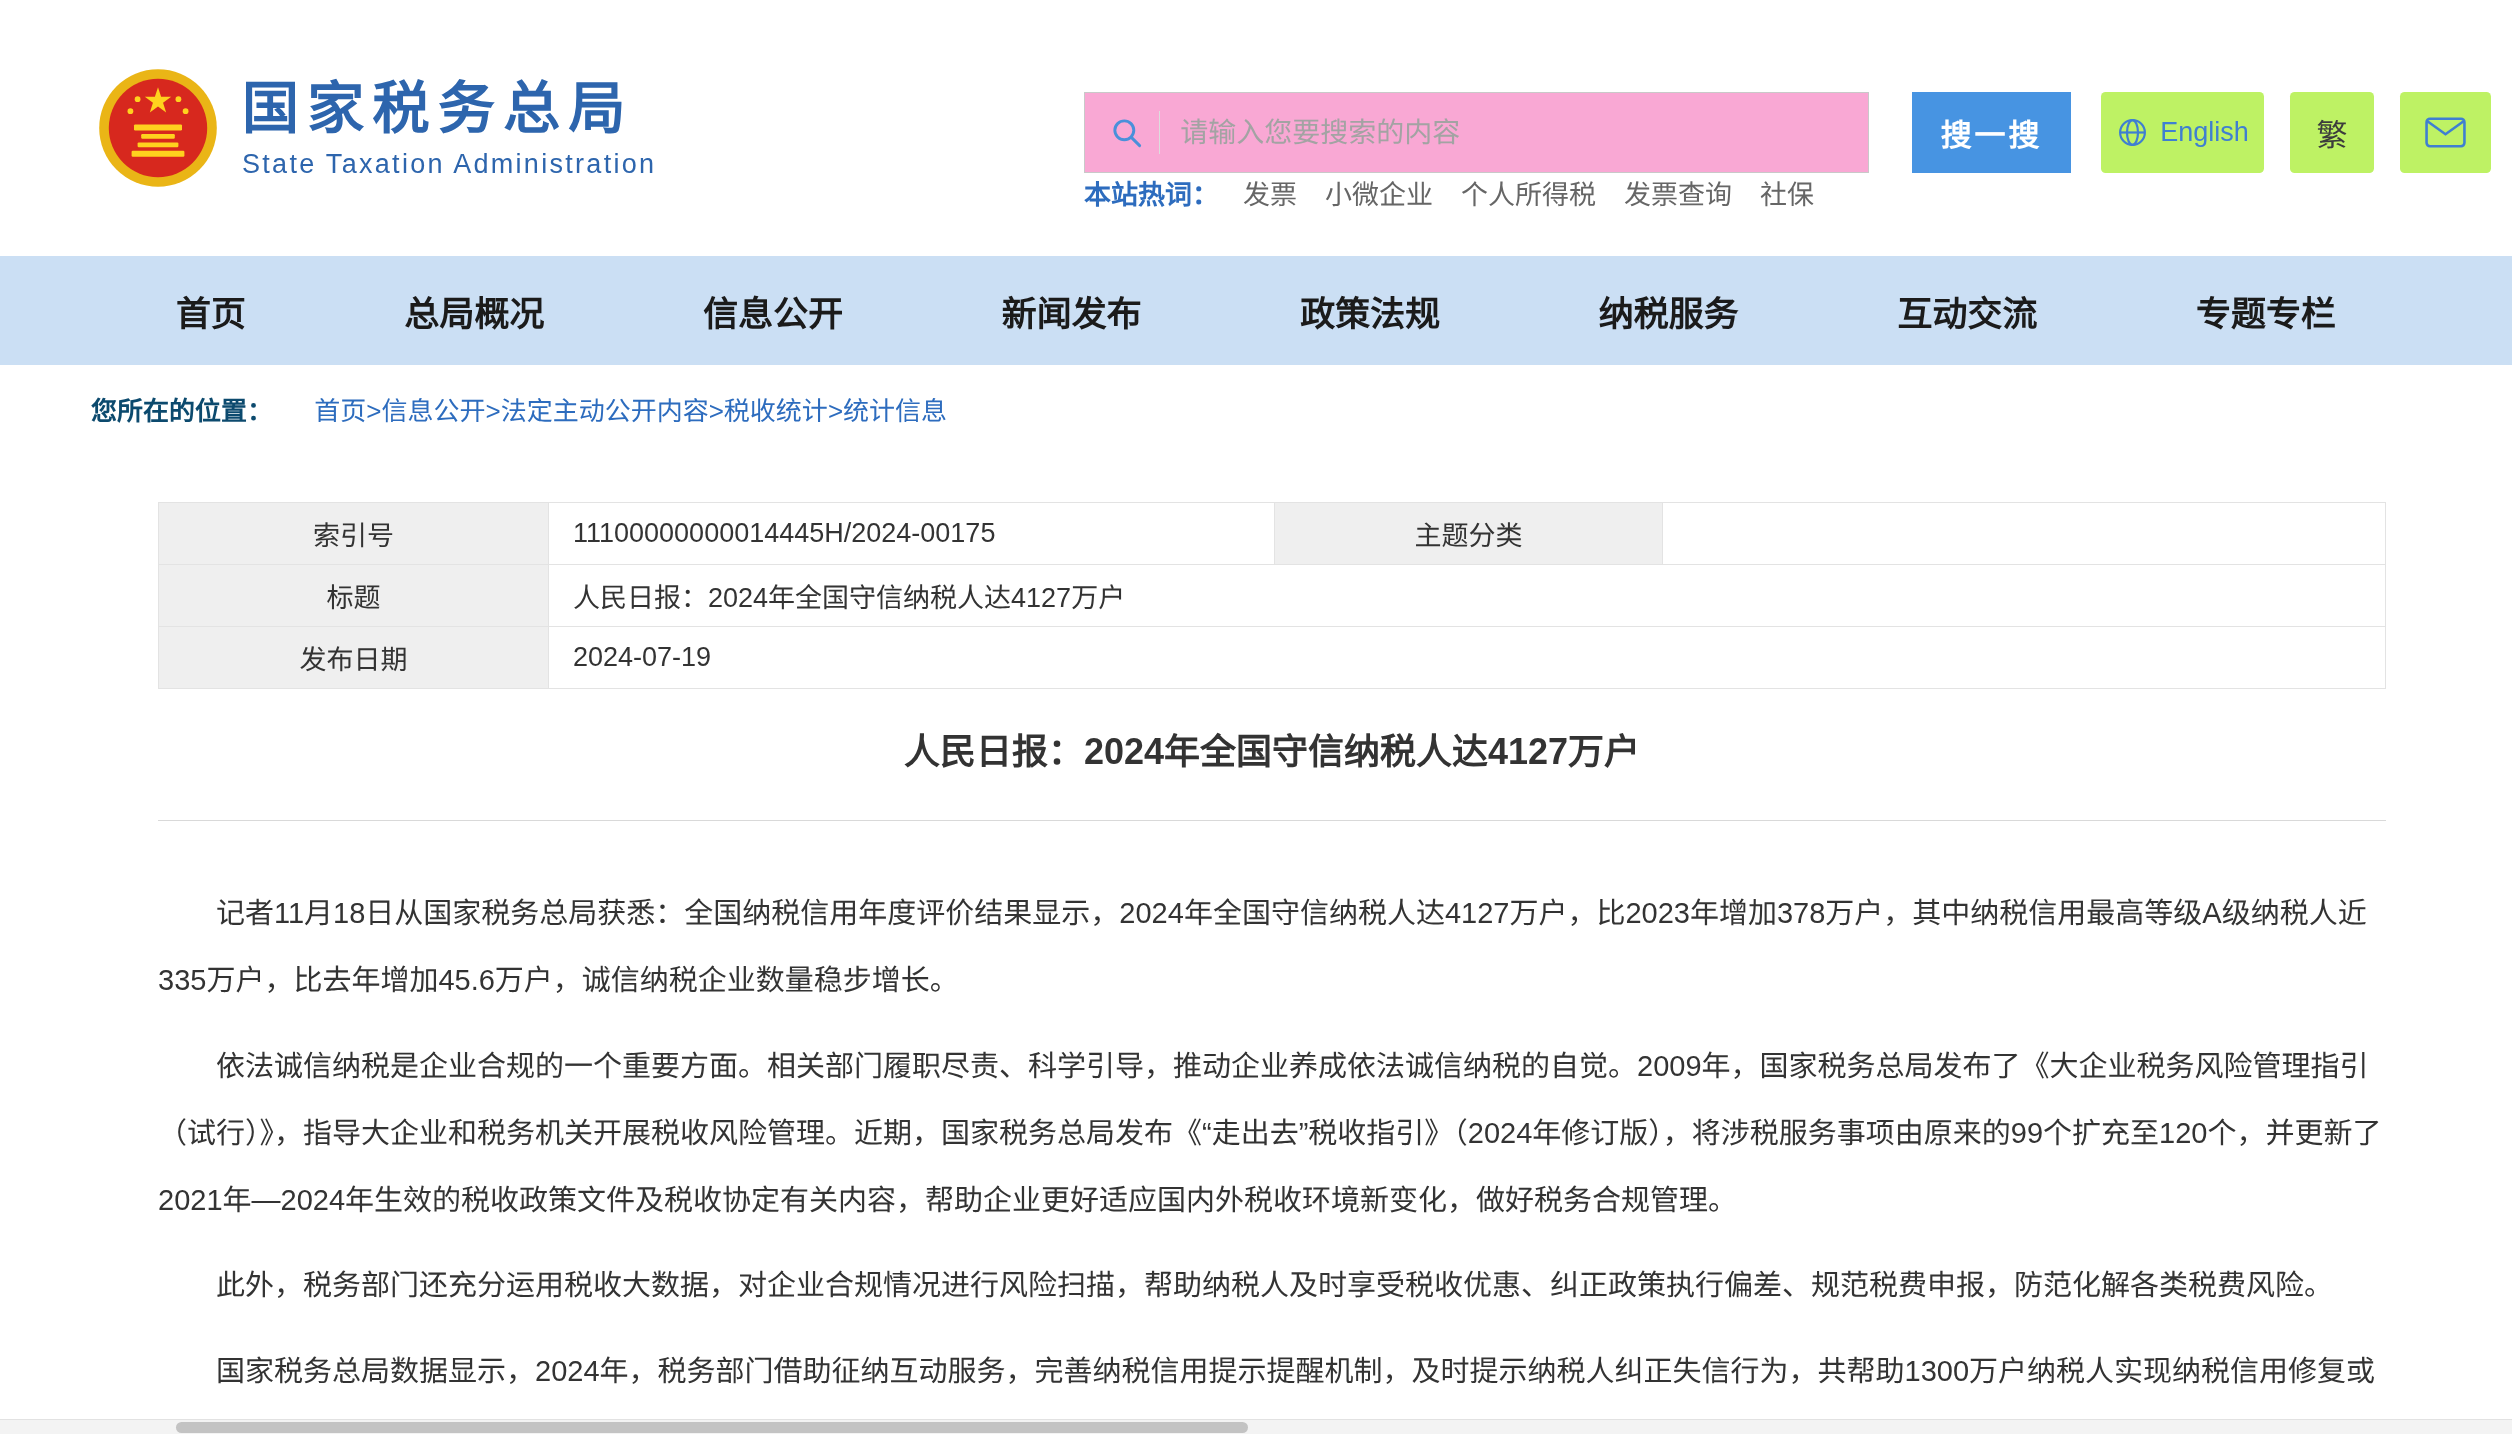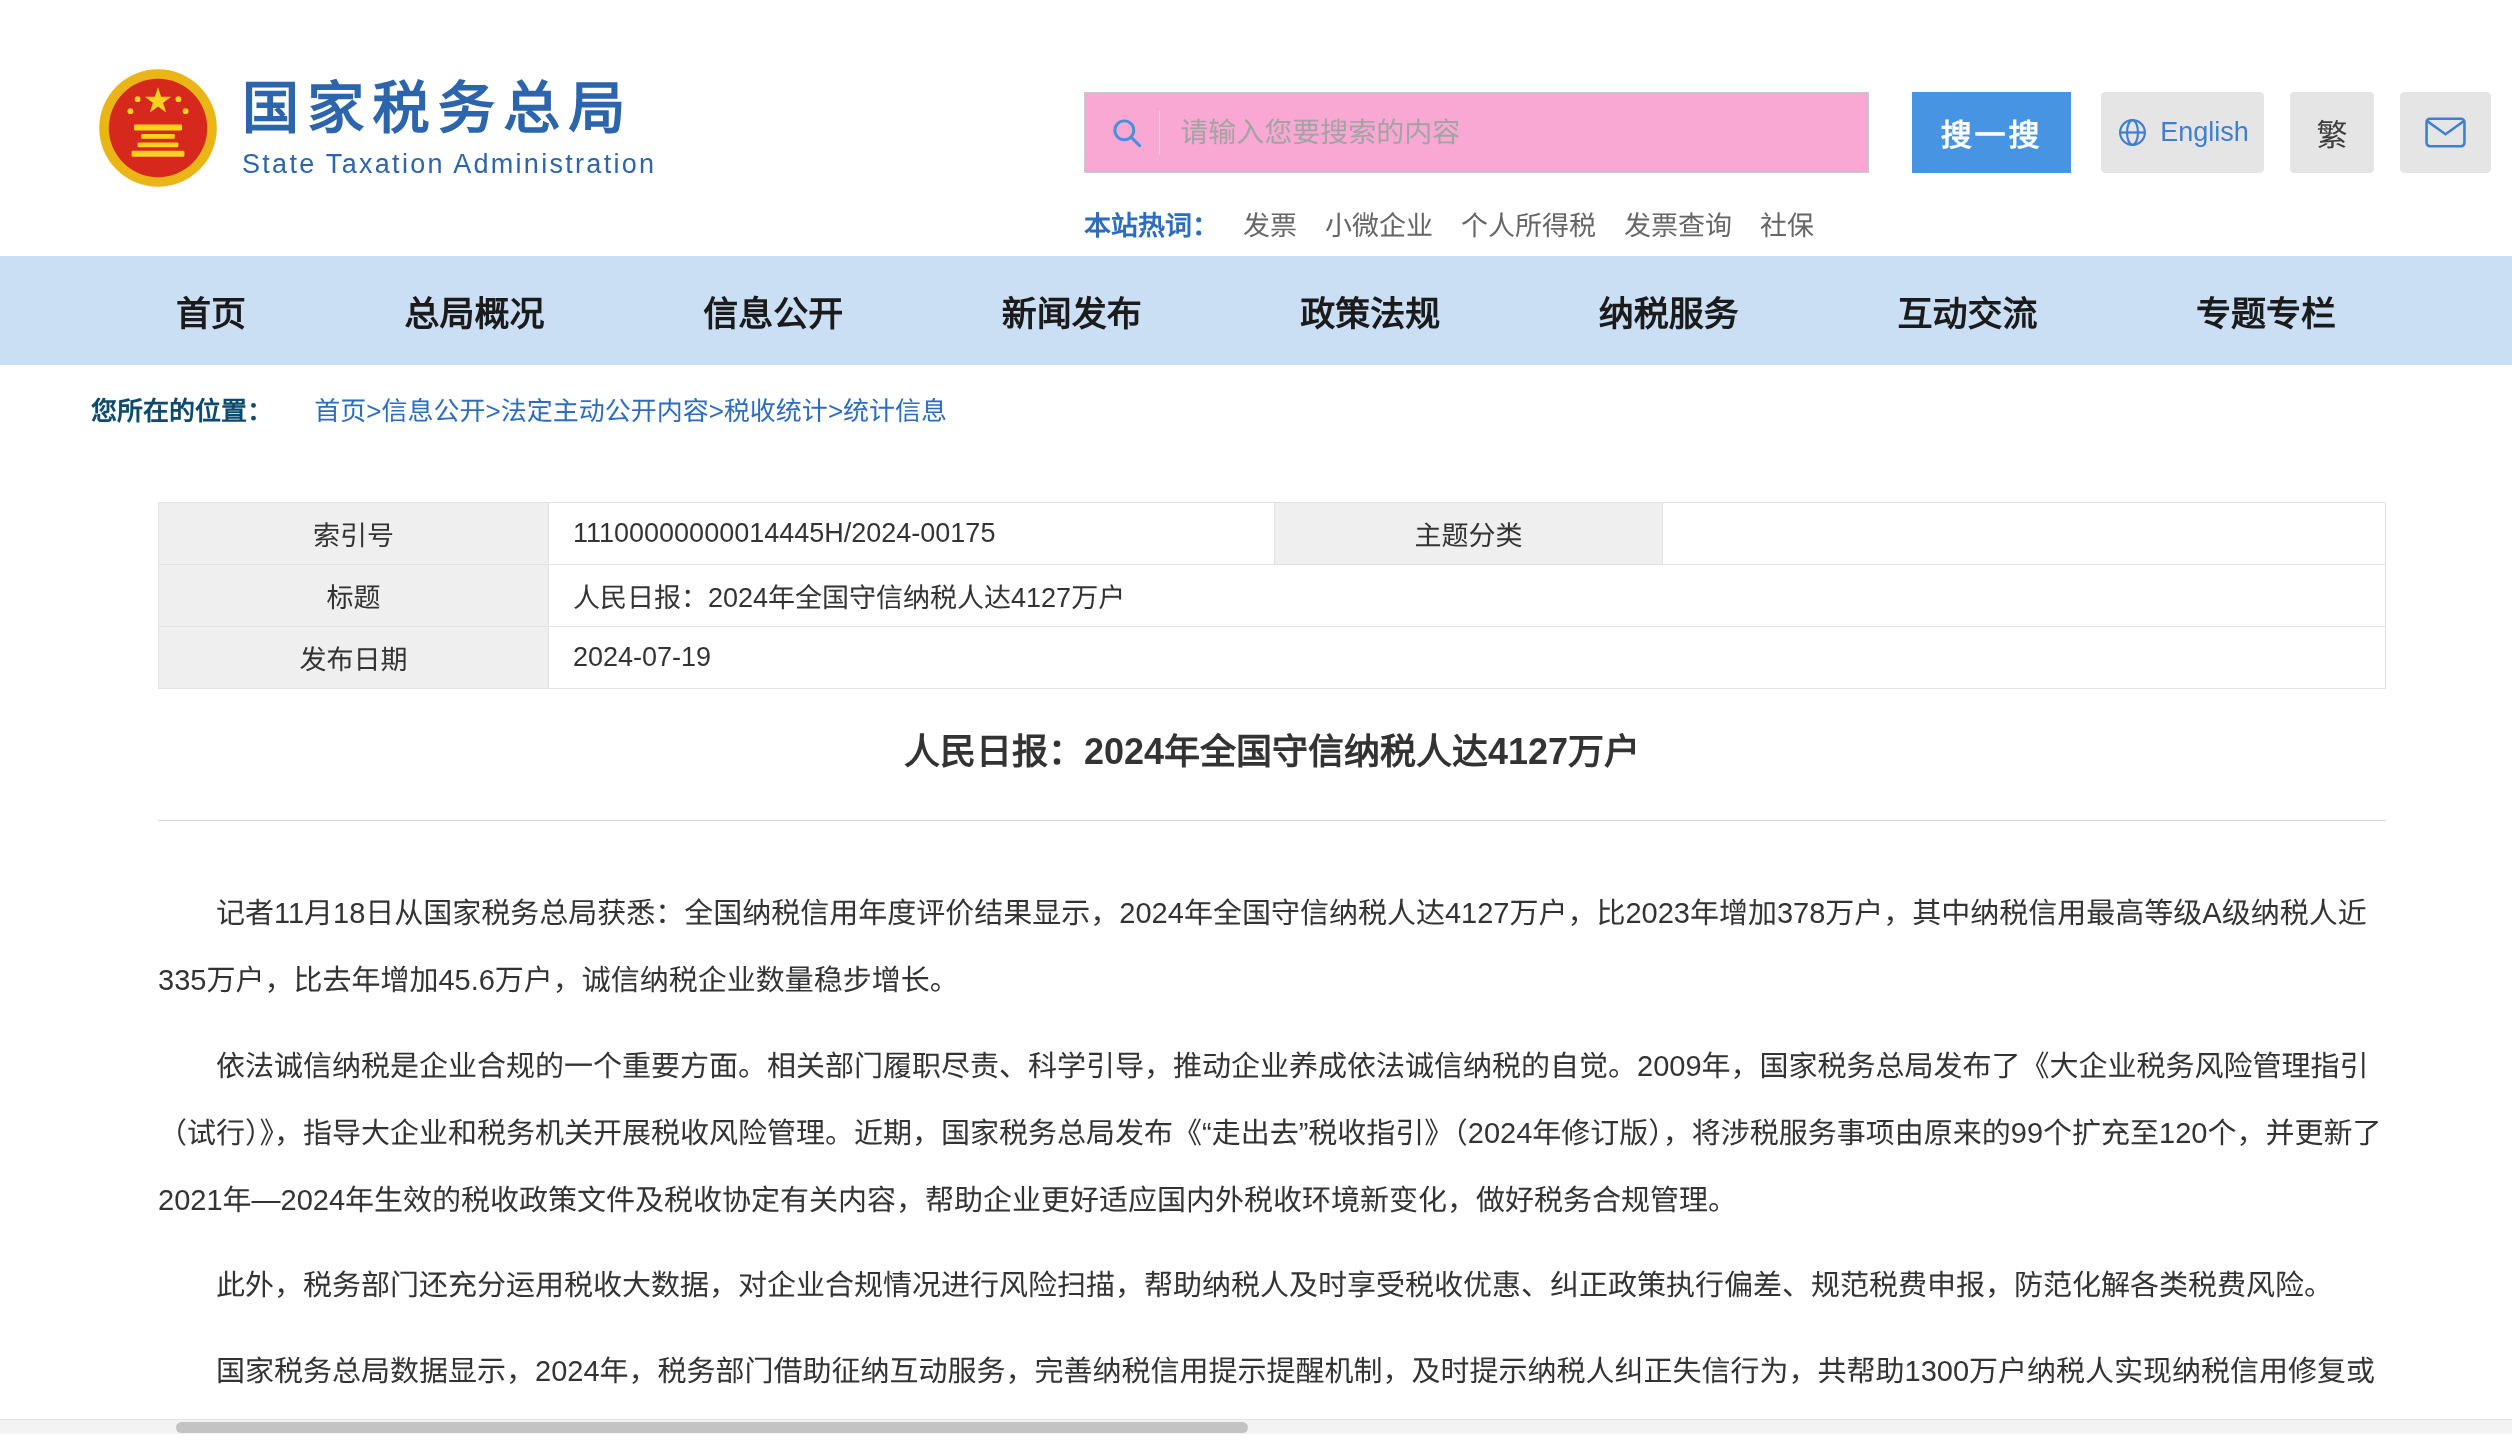--- a/index.html
+++ b/index.html
@@ -16,26 +16,26 @@
 
   .header-right { position:absolute; left:1084px; top:92px; }
   .search-row { display:flex; align-items:center; }
   .search-box { display:flex; height:81px; }
   .search-input-wrap { display:flex; align-items:center; width:785px; border:0.9px solid #c9c9c9; background:#f9a8d4; padding-left:24px; }
   .search-icon { display:flex; align-items:center; margin-right:15px; }
   .search-divider { width:0.9px; height:43px; background:#ddd; margin-right:20.3px; }
   .search-input { flex:1; border:none; outline:none; font-size:28px; color:#333; background:transparent; height:100%; font-family:inherit; }
   .search-input::placeholder { color:#a3a3a3; }
   .search-btn { width:159px; height:81px; border:none; background:#4794e2; color:#fff; font-size:31px; font-weight:bold; letter-spacing:2.8px; cursor:pointer; font-family:inherit;margin-left:43px; }
-  .pill { display:flex; align-items:center; justify-content:center; height:81px; background:#e5e5e5; border-radius:4.6px; text-decoration:none; cursor:pointer; }
+  .pill { display:flex; align-items:center; justify-content:center; height:81px; background:#bef264; border-radius:4.6px; text-decoration:none; cursor:pointer; }
   .pill-english { margin-left:30px; width:163px; gap:11px; color:#3f7fd1; font-size:27px; }
   .pill-trad { margin-left:26px; width:84px; color:#3c3c3c; font-size:31px; }
   .pill-mail { margin-left:26px; width:91px; }
 
-  .hotwords-row { display:flex; align-items:center; margin-top:31px; font-size:27px; }
+  .hotwords-row { display:flex; align-items:center; font-size:27px; }
   .hotwords-label { color:#2d6cbe; font-weight:bold; margin-right:24px; }
   .hotword { color:#666; text-decoration:none; margin-right:28px; cursor:pointer; }
 
   
   .main-nav { height:109px; background:#cbdff4; display:flex; justify-content:space-between; align-items:center; padding:0 176px; }
   .nav-item { font-size:35px; font-weight:bold; color:#1b1b1b; text-decoration:none; cursor:pointer; }
 
   
   .breadcrumb-bar { padding:28px 0 0 91px; font-size:26px; line-height:37px; }
   .breadcrumb-label { color:#0c4a6e; font-weight:bold; margin-right:34px; }

